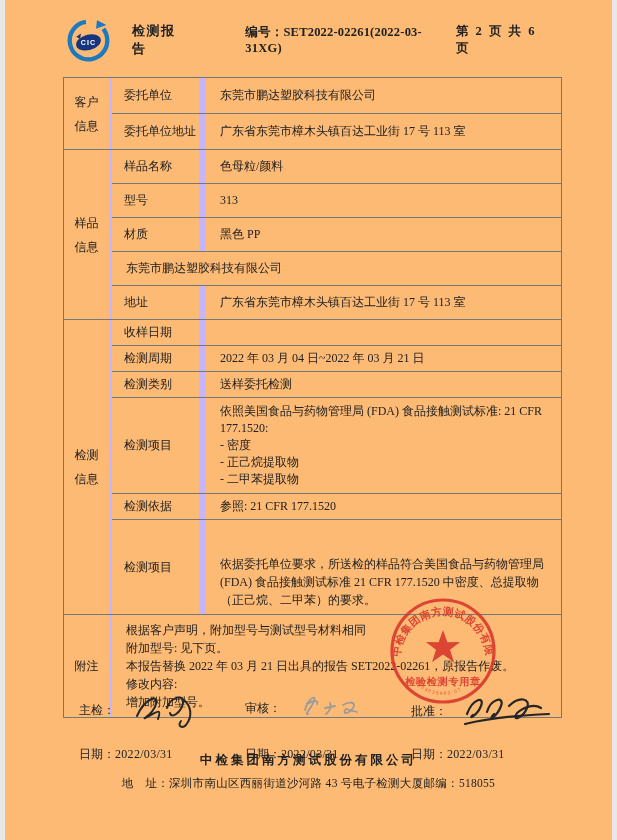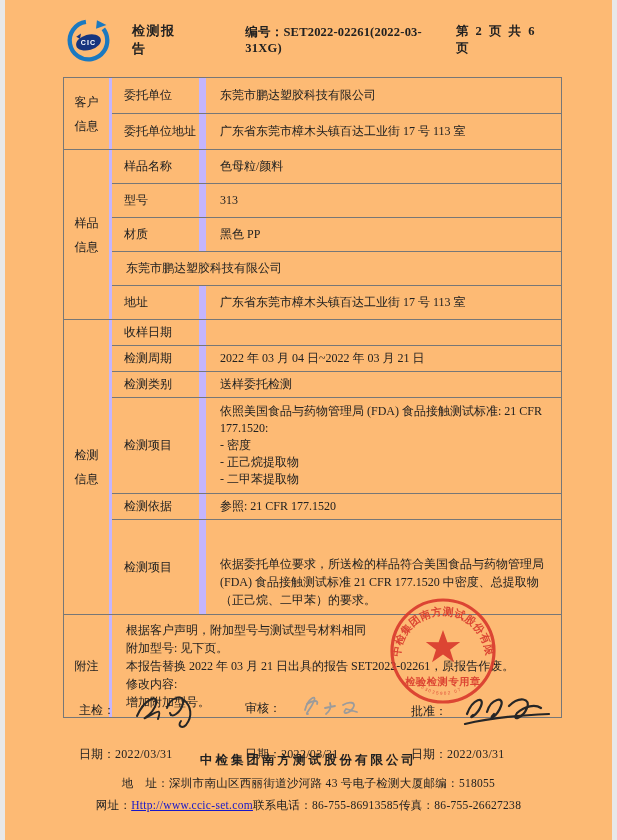--- a/index.html
+++ b/index.html
@@ -224,18 +224,15 @@
         <span class="date-val">2022/03/31</span>
       </div>
     </div>
   </div>
 
   <div class="footer">
     <div class="f-company">中检集团南方测试股份有限公司</div>
     <div class="f-line">
       <span>地　址：</span><span>深圳市南山区西丽街道沙河路 43 号电子检测大厦</span><span class="f-gap"></span><span>邮编：</span><span>518055</span>
     </div>
-    <div class="f-line">
-      <span>网址：</span><a class="f-url" id="site-link" href="#" style="color: rgb(23, 23, 201);">Http://www.ccic-set.com</a><span class="f-gap"></span><span>联系电话：</span><span>86-755-86913585</span><span class="f-gap"></span><span>传真：</span><span>86-755-26627238</span>
-    </div>
   </div>
 
 </div>
 
 </body></html>

